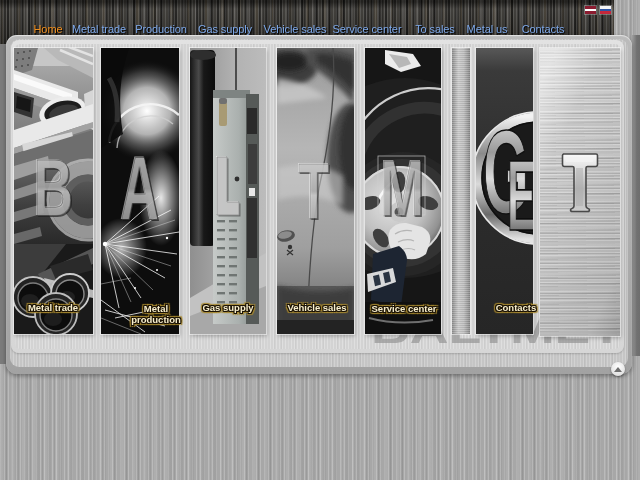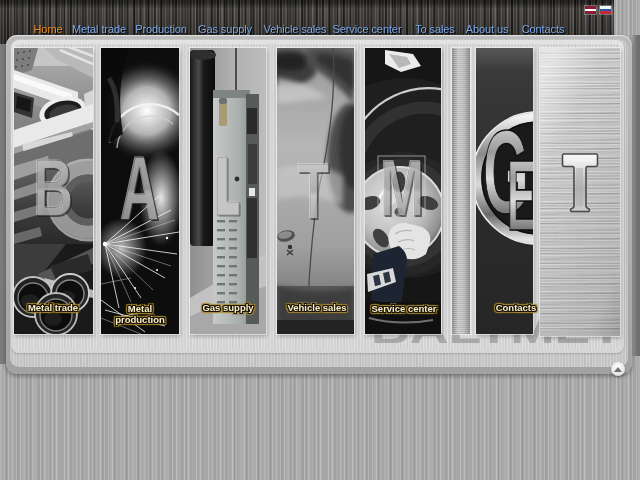--- a/index.html
+++ b/index.html
@@ -75,21 +75,21 @@
 </style></head>
 <body>
 <div id="header"></div>
 <div class="nav home" style="left:48px">Home</div>
 <div class="nav" style="left:99px">Metal trade</div>
 <div class="nav" style="left:161px">Production</div>
 <div class="nav" style="left:225px">Gas supply</div>
 <div class="nav" style="left:295px">Vehicle sales</div>
 <div class="nav" style="left:367px">Service center</div>
 <div class="nav" style="left:435px">To sales</div>
-<div class="nav" style="left:487px">About us</div>
+<div class="nav" style="left:487px">Metal us</div>
 <div class="nav" style="left:543px">Contacts</div>
 <div class="flag" style="left:585px;background:linear-gradient(180deg,#8c1c30 0 37.5%,#fff 37.5% 62.5%,#8c1c30 62.5%)"></div>
 <div class="flag" style="left:600px;background:linear-gradient(180deg,#f4f4f4 0 33%,#2d55a5 33% 66%,#c5283b 66%)"></div>
 <div id="shadL"></div>
 <div id="shadR"></div>
 <div id="frame">
   <div id="texband"></div>
   <div id="innerwhite">
       <div id="content">
     <div id="watermark">BALTMET</div>
@@ -440,17 +440,17 @@
 <stop offset=".6" stop-color="#b5b5b5"></stop>
           <stop offset="1" stop-color="#cdcdcd"></stop>
 </linearGradient>
 </defs>
 <path d="M23,106 l33,0 q1.5,0 1.5,1.5 l0,9 q0,2 -2,2 l-8,0 q-1.5,0 -1.5,1.5 l0,38 q0,2 2,2.5 q1.5,.5 1.5,1.5 q0,1.5 -2,1.5 l-15,0 q-2,0 -2,-1.5 q0,-1 1.5,-1.5 q2,-.5 2,-2.5 l0,-38 q0,-1.5 -1.5,-1.5 l-8,0 q-2,0 -2,-2 l0,-9 q0,-1.5 1.5,-1.5 z" fill="url(#g7t)" stroke="#4a4a4a" stroke-width="1.6"></path>
 <path d="M26,109 l27,0 0,5 -27,0 z" fill="#f2f2f2" opacity=".9"></path>
 <path d="M36,120 l7,0 0,38 -7,0 z" fill="#ababab" opacity=".5"></path>
 </svg>
   </div>
 <div class="lbl" style="left:53px;top:302px">Metal trade</div>
-<div class="lbl" style="left:140px;top:303px">Metal<br>production</div>
+<div class="lbl" style="left:156px;top:303px">Metal<br>production</div>
 <div class="lbl" style="left:228px;top:302px">Gas supply</div>
 <div class="lbl" style="left:317px;top:302px">Vehicle sales</div>
 <div class="lbl" style="left:404px;top:303px">Service center</div>
 <div class="lbl" style="left:516px;top:302px">Contacts</div>
 
 </body></html>

